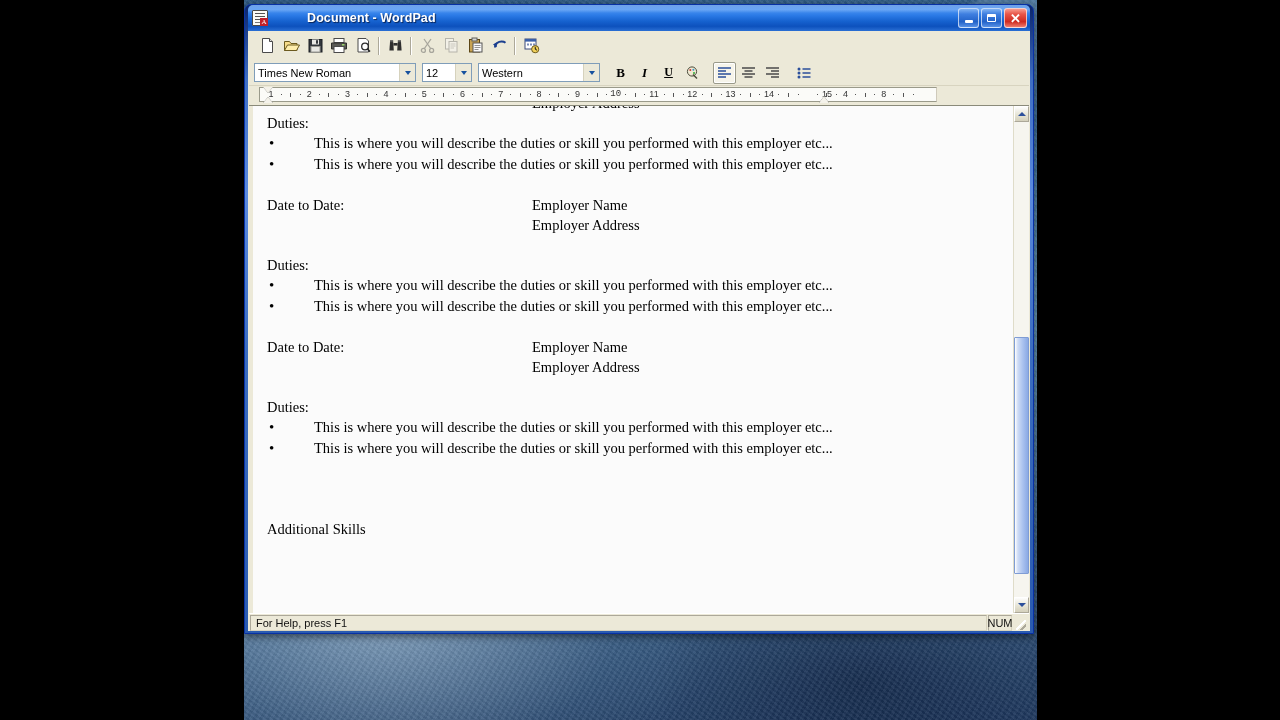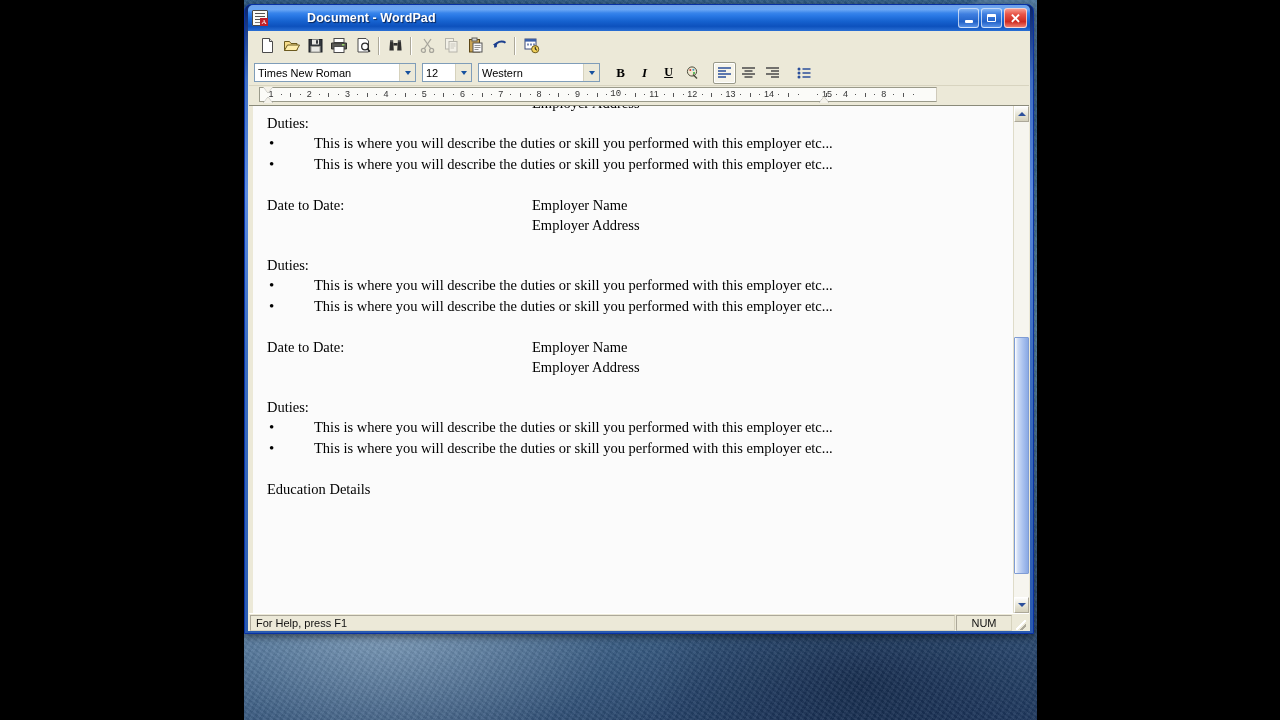--- a/index.html
+++ b/index.html
@@ -253,21 +253,21 @@
     height: 18px; display:flex; align-items:center;
     background:#ece9d8; border-top:1px solid #fff;
     font-size:11px; color:#111; font-family:"Liberation Sans", sans-serif;
   }
   .sb-pane {
     height: 16px; display:flex; align-items:center; padding:0 5px;
     border:1px solid #d6d2bd; border-top-color:#aca899; border-left-color:#aca899;
     margin: 1px 0 1px 1px;
   }
   #sb-help { flex:1;text-align:center; }
-  #sb-num { width: 56px; justify-content:center; }
+  #sb-num { width: 24px; justify-content:center; }
   #sb-grip {
     width: 14px; height:14px; margin:2px 2px 0 1px; position:relative;
   }
   #sb-grip::before {
     content:''; position:absolute; right:1px; bottom:1px; width:10px; height:10px;
     background-image:
       linear-gradient(135deg, transparent 45%, #fff 45%, #fff 58%, transparent 58%),
       linear-gradient(135deg, transparent 70%, #aca899 70%, #aca899 82%, transparent 82%);
   }
 </style>
@@ -593,23 +593,23 @@
           <div class="d-bullet">
             <span class="bl dot">•</span>
             <span class="bt">This is where you will describe the duties or skill you performed with this employer etc...</span>
           </div>
           <div class="d-bullet">
             <span class="bl dot">•</span>
             <span class="bt">This is where you will describe the duties or skill you performed with this employer etc...</span>
           </div>
 
           <div class="d-blank"></div>
-          <div class="d-line">Education Details</div>
-          <div class="d-blank"></div>
-          <div class="d-blank"></div>
+          <div class="d-blank"></div>
+          <div class="d-blank"></div>
+          <div class="d-line">Additional Skills</div>
           <div class="d-blank"></div>
           <div class="d-blank"></div>
 
         </div>
       </div>
 
       <div id="vscroll">
         <div class="sb-arrow up">
           <i></i>
         </div>

